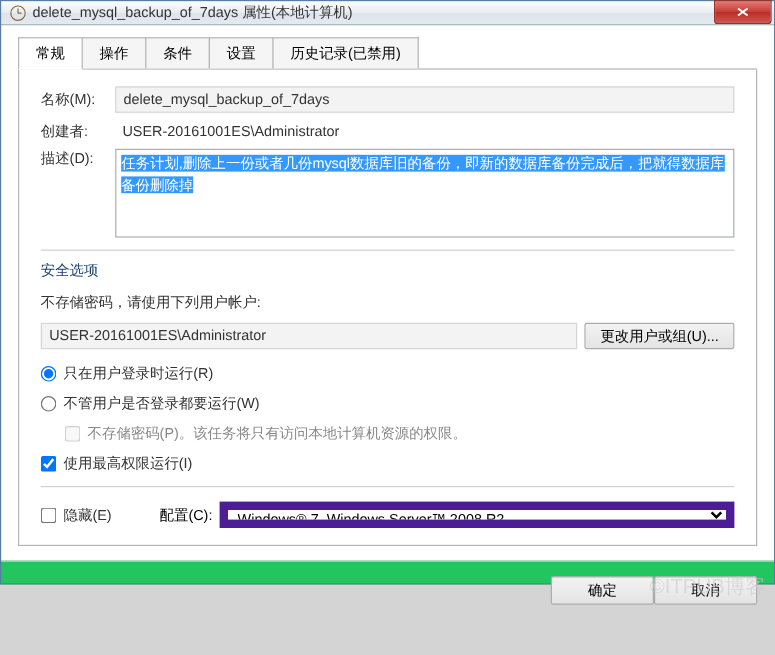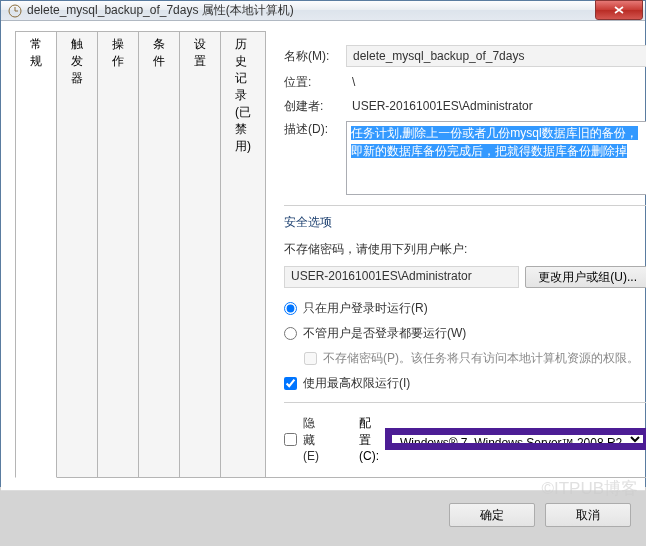--- a/index.html
+++ b/index.html
@@ -2,21 +2,21 @@
 <html><head>
 <meta charset="utf-8">
 <style>
 * { box-sizing: border-box; margin: 0; padding: 0; font-family: "Microsoft YaHei", "Segoe UI", Tahoma, sans-serif; font-size: 12px; }
 body { background: #d4d4d4; width: 646px; height: 546px; overflow: hidden; }
 .window { width: 646px; height: 487px; background: #22c55e; border: 1px solid #5a7ca0; display: flex; flex-direction: column; }
 .titlebar { height: 28px; background: linear-gradient(to bottom, #fdfdfe, #e8ecf1 50%, #dde4ec 50%, #e4e9f0); display: flex; align-items: center; padding: 0 0 0 6px; border-bottom: 1px solid #b0b8c2; }
 .titlebar-icon { width: 16px; height: 16px; margin-right: 4px; display: flex; align-items: center; justify-content: center; }
 .titlebar-text { flex: 1; color: #333; }
 .close-btn { width: 48px; height: 20px; background: linear-gradient(to bottom, #e67875, #c83b34 50%, #b82b24 50%, #d3554f); border: 1px solid #8b3432; border-radius: 0 0 3px 3px; margin-top: -1px; margin-right: 2px; display: flex; align-items: center; justify-content: center; color: #fff; font-weight: bold; cursor: pointer; }
-.body { flex: 1; background: #fff; padding: 10px 14px 12px 14px; display: flex; }
+.body { flex: 1; background: #fff; padding: 10px 14px 12px 14px; display: flex; flex-direction: column; }
 .tabs { display: flex; border-bottom: 1px solid #b5b5b5; margin-bottom: 0; }
 .tab { padding: 4px 14px; border: 1px solid #b5b5b5; border-bottom: none; background: #f5f5f5; margin-right: -1px; cursor: pointer; position: relative; }
 .tab.active { background: #fff; z-index: 2; border-bottom: 1px solid #fff; margin-bottom: -1px; }
 .tab-content { border: 1px solid #b5b5b5; border-top: none; padding: 14px 18px 14px 18px; flex: 1; }
 .row { display: flex; align-items: center; margin-bottom: 6px; }
 .row-label { width: 62px; color: #333; }
 .text-input { flex: 1; height: 22px; border: 1px solid #d6d6d6; background: #f3f3f3; padding: 2px 6px; color: #333; }
 .text-value { flex: 1; padding: 2px 6px; color: #333; }
 .textarea { flex: 1; height: 74px; border: 1px solid #abadb3; background: #fff; padding: 2px 4px; color: #fff; overflow: hidden; }
 .textarea-sel { background: #3399ff; color: #fff; line-height: 1.5; }
@@ -27,21 +27,21 @@
 .user-display { flex: 1; height: 22px; border: 1px solid #d6d6d6; background: #f3f3f3; padding: 2px 6px; color: #333; }
 .btn { height: 22px; padding: 0 12px; border: 1px solid #acacac; background: linear-gradient(to bottom, #f2f2f2, #e4e4e4); cursor: pointer; border-radius: 2px; }
 .radio-row, .check-row { display: flex; align-items: center; margin-bottom: 8px; color: #333; }
 .radio-row input, .check-row input { margin-right: 6px; }
 .indent { margin-left: 20px; color: #888; }
 .indent input { margin-right: 6px; }
 .bottom-row { display: flex; align-items: center; margin-top: 12px; }
 .bottom-row .check-row { margin-bottom: 0; margin-right: 40px; }
 .combo-label { margin-right: 6px; }
 .combo { flex: 1; height: 22px; border: 7px solid #4c1d95; background: #fff; padding: 0 4px; }
-.footer { display: flex; justify-content: flex-end; gap: 10px; padding: 12px 14px; border-top: 1px solid #ddd; }
+.footer { display: flex; justify-content: flex-end; padding: 12px 14px; border-top: 1px solid #ddd; }
 .footer .btn { width: 86px; height: 24px; }
 .watermark { position: absolute; right: 8px; bottom: 46px; color: #ccc; font-size: 17px; opacity: 0.6; }
 </style>
 </head>
 <body>
 
 <div class="window">
   <div class="titlebar">
     <span class="titlebar-icon">
       <svg width="14" height="14" viewBox="0 0 14 14">
@@ -54,35 +54,30 @@
     <div class="close-btn">
       <svg width="10" height="8" viewBox="0 0 10 8">
           <path d="M1 1 L9 7 M9 1 L1 7" stroke="#fff" stroke-width="1.6"></path>
         </svg>
     </div>
   </div>
 
   <div class="body">
     <div class="tabs">
       <div class="tab active">常规</div>
-      <div class="tab">触发器</div>
       <div class="tab">操作</div>
       <div class="tab">条件</div>
       <div class="tab">设置</div>
       <div class="tab">历史记录(已禁用)</div>
     </div>
 
     <div class="tab-content">
       <div class="row">
         <div class="row-label">名称(M):</div>
         <input class="text-input" value="delete_mysql_backup_of_7days" style="">
-      </div>
-      <div class="row">
-        <div class="row-label">位置:</div>
-        <div class="text-value">\</div>
       </div>
       <div class="row">
         <div class="row-label">创建者:</div>
         <div class="text-value">USER-20161001ES\Administrator</div>
       </div>
       <div class="row" style="align-items:flex-start;">
         <div class="row-label">描述(D):</div>
         <div class="textarea"><span class="textarea-sel">任务计划,删除上一份或者几份mysql数据库旧的备份，即新的数据库备份完成后，把就得数据库备份删除掉</span></div>
       </div>
 

